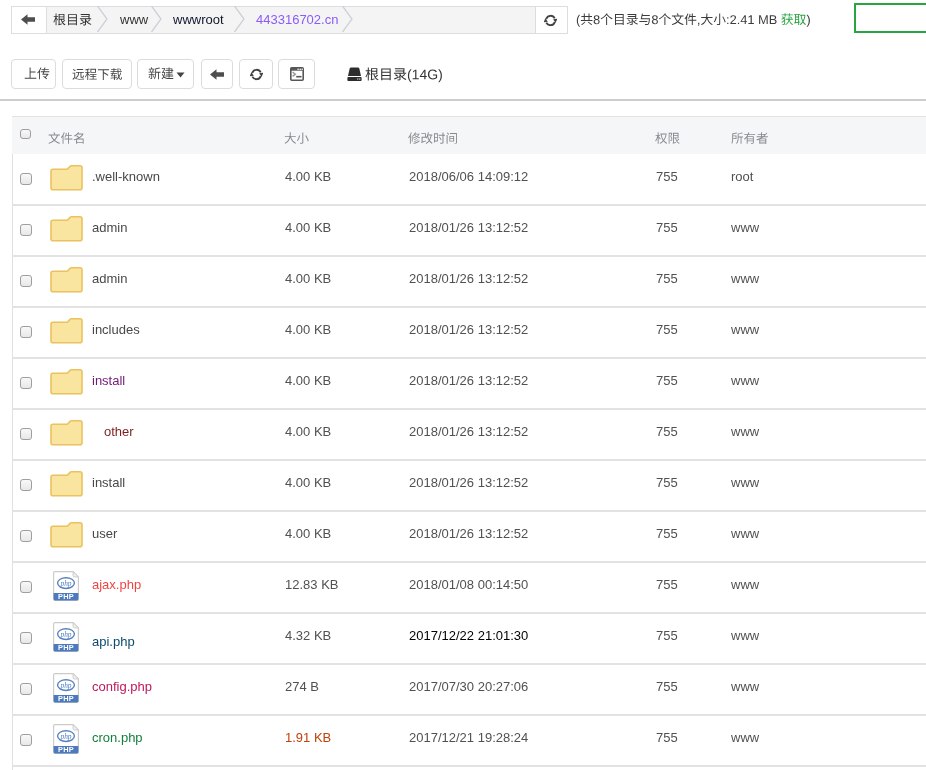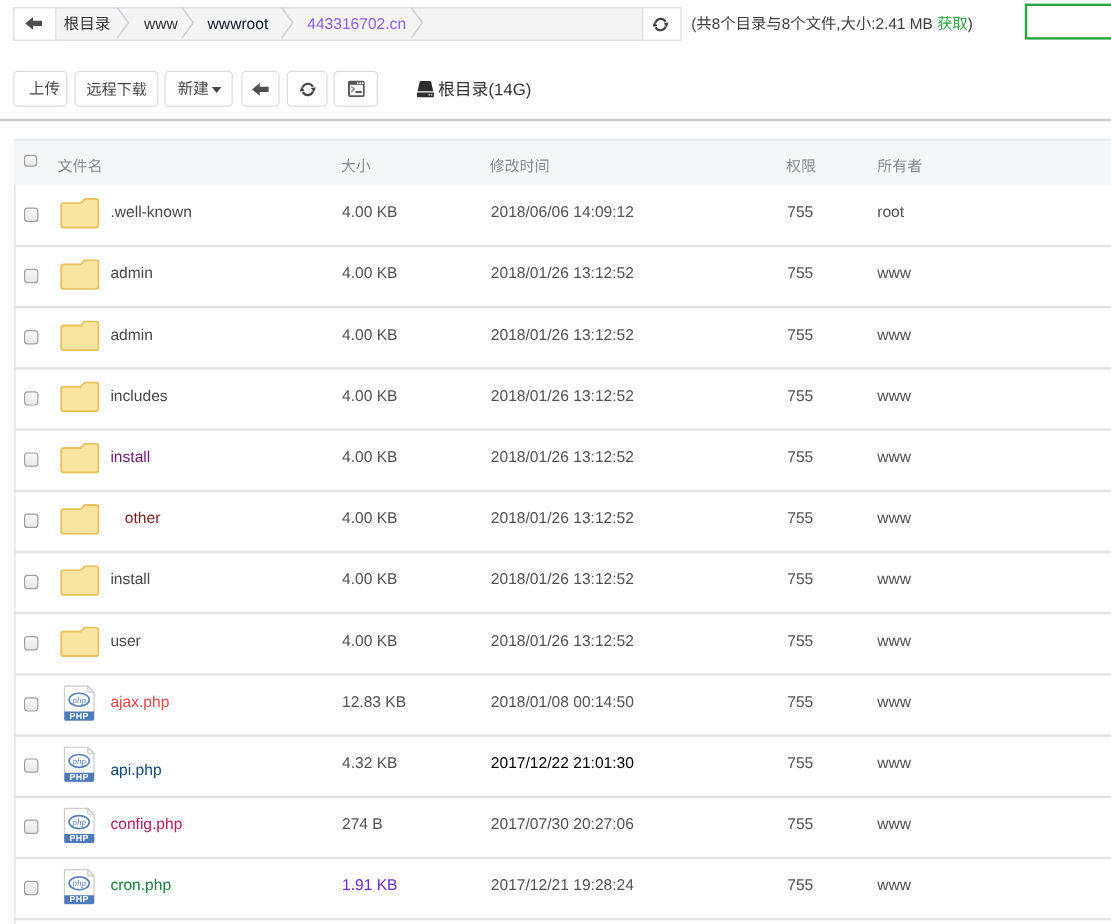--- a/index.html
+++ b/index.html
@@ -263,15 +263,15 @@
 <div class="cb" style="left:19.6px;top:733.7px"></div>
 <svg style="position:absolute;left:53px;top:723.9px" width="26" height="30" viewBox="0 0 26 30">
     <path fill="#fff" stroke="#ccc" stroke-width="1.2" d="M0.6 2 Q0.6 0.6 2 0.6 H20.1 L25.4 5.9 V28 Q25.4 29.4 24 29.4 H2 Q0.6 29.4 0.6 28 Z"></path>
     <path fill="#f1f1f1" stroke="#ccc" stroke-width="1" d="M20.1 0.6 V4.6 Q20.1 5.9 21.4 5.9 H25.4 Z"></path>
     <ellipse cx="13" cy="12.1" rx="8.4" ry="5.4" fill="none" stroke="#5580c1" stroke-width="1.35"></ellipse>
     <text x="13" y="14.5" font-family="Liberation Serif" font-style="italic" font-size="7.4" fill="#5580c1" text-anchor="middle">php</text>
     <path fill="#4c7abc" d="M0.6 22 H25.4 V28 Q25.4 29.4 24 29.4 H2 Q0.6 29.4 0.6 28 Z"></path>
     <text x="13" y="28" font-family="Liberation Sans" font-weight="bold" font-size="7.4" fill="#fff" text-anchor="middle" letter-spacing="0.3">PHP</text>
   </svg>
 <div class="t" style="left:92px;top:731.4px;color:#15803d">cron.php</div>
-<div class="t" style="left:285px;top:731.4px;color:#6d28d9">1.91 KB</div>
+<div class="t" style="left:285px;top:731.4px;color:#c2410c">1.91 KB</div>
 <div class="t" style="left:409px;top:731.4px;color:#515151">2017/12/21 19:28:24</div>
 <div class="t" style="left:656px;top:731.4px;color:#515151">755</div>
 <div class="t" style="left:731px;top:731.4px;color:#515151">www</div>
 </body></html>

